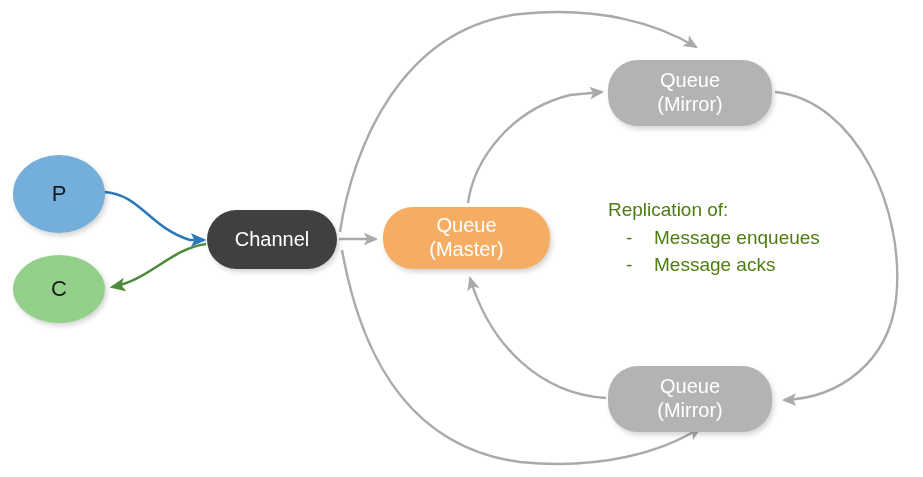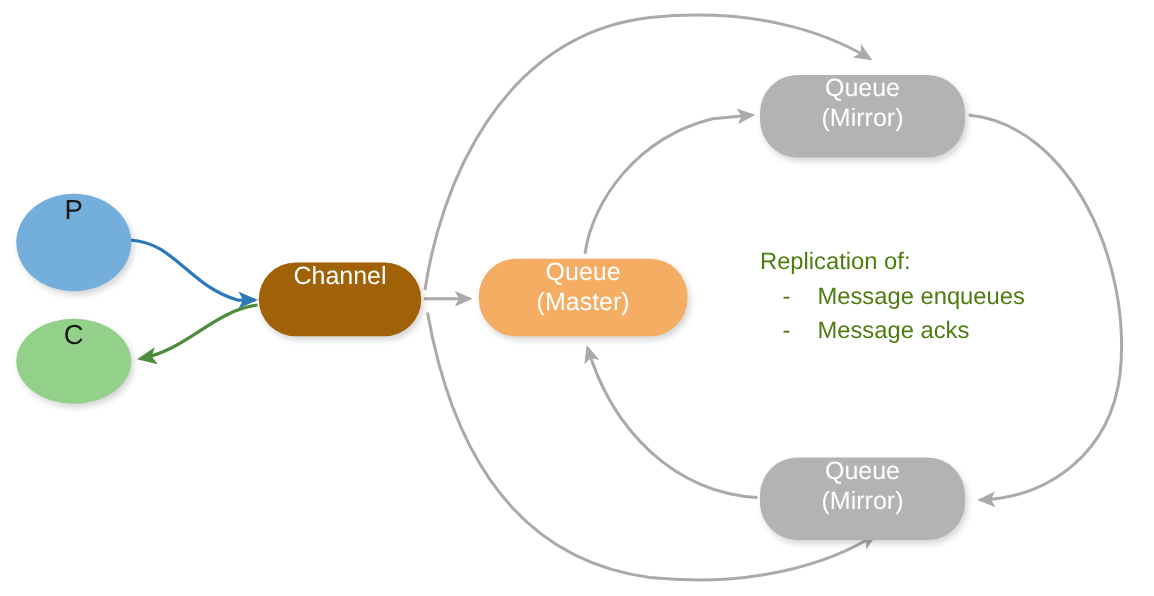--- a/index.html
+++ b/index.html
@@ -23,20 +23,21 @@
   #edge-layer {
     position: absolute;
     left: 0;
     top: 0;
     width: 923px;
     height: 477px;
   }
   .node {
     position: absolute;
     display: flex;
+    align-items: center;
     justify-content: center;
     text-align: center;
     box-sizing: border-box;
     line-height: 1.18;
   }
   .node-ellipse {
     border-radius: 50%;
     color: #1a1a1a;
     font-size: 22px;
   }
@@ -55,21 +56,21 @@
   #node-producer {
     left: 13px;  top: 155px;  width: 92px;  height: 78px;
     background: #74AEDB;
   }
   #node-consumer {
     left: 13px;  top: 255px;  width: 92px;  height: 68px;
     background: #93D08A;
   }
   #node-channel {
     left: 207px; top: 210px;  width: 130px; height: 59px;
-    background: #a16207;
+    background: #404040;
   }
   #node-queue-master {
     left: 383px; top: 207px;  width: 167px; height: 62px;
     background: #F5AD63;
   }
   #node-queue-mirror-top {
     left: 608px; top: 60px;   width: 164px; height: 66px;
     background: #B3B3B3;
   }
   #node-queue-mirror-bottom {

